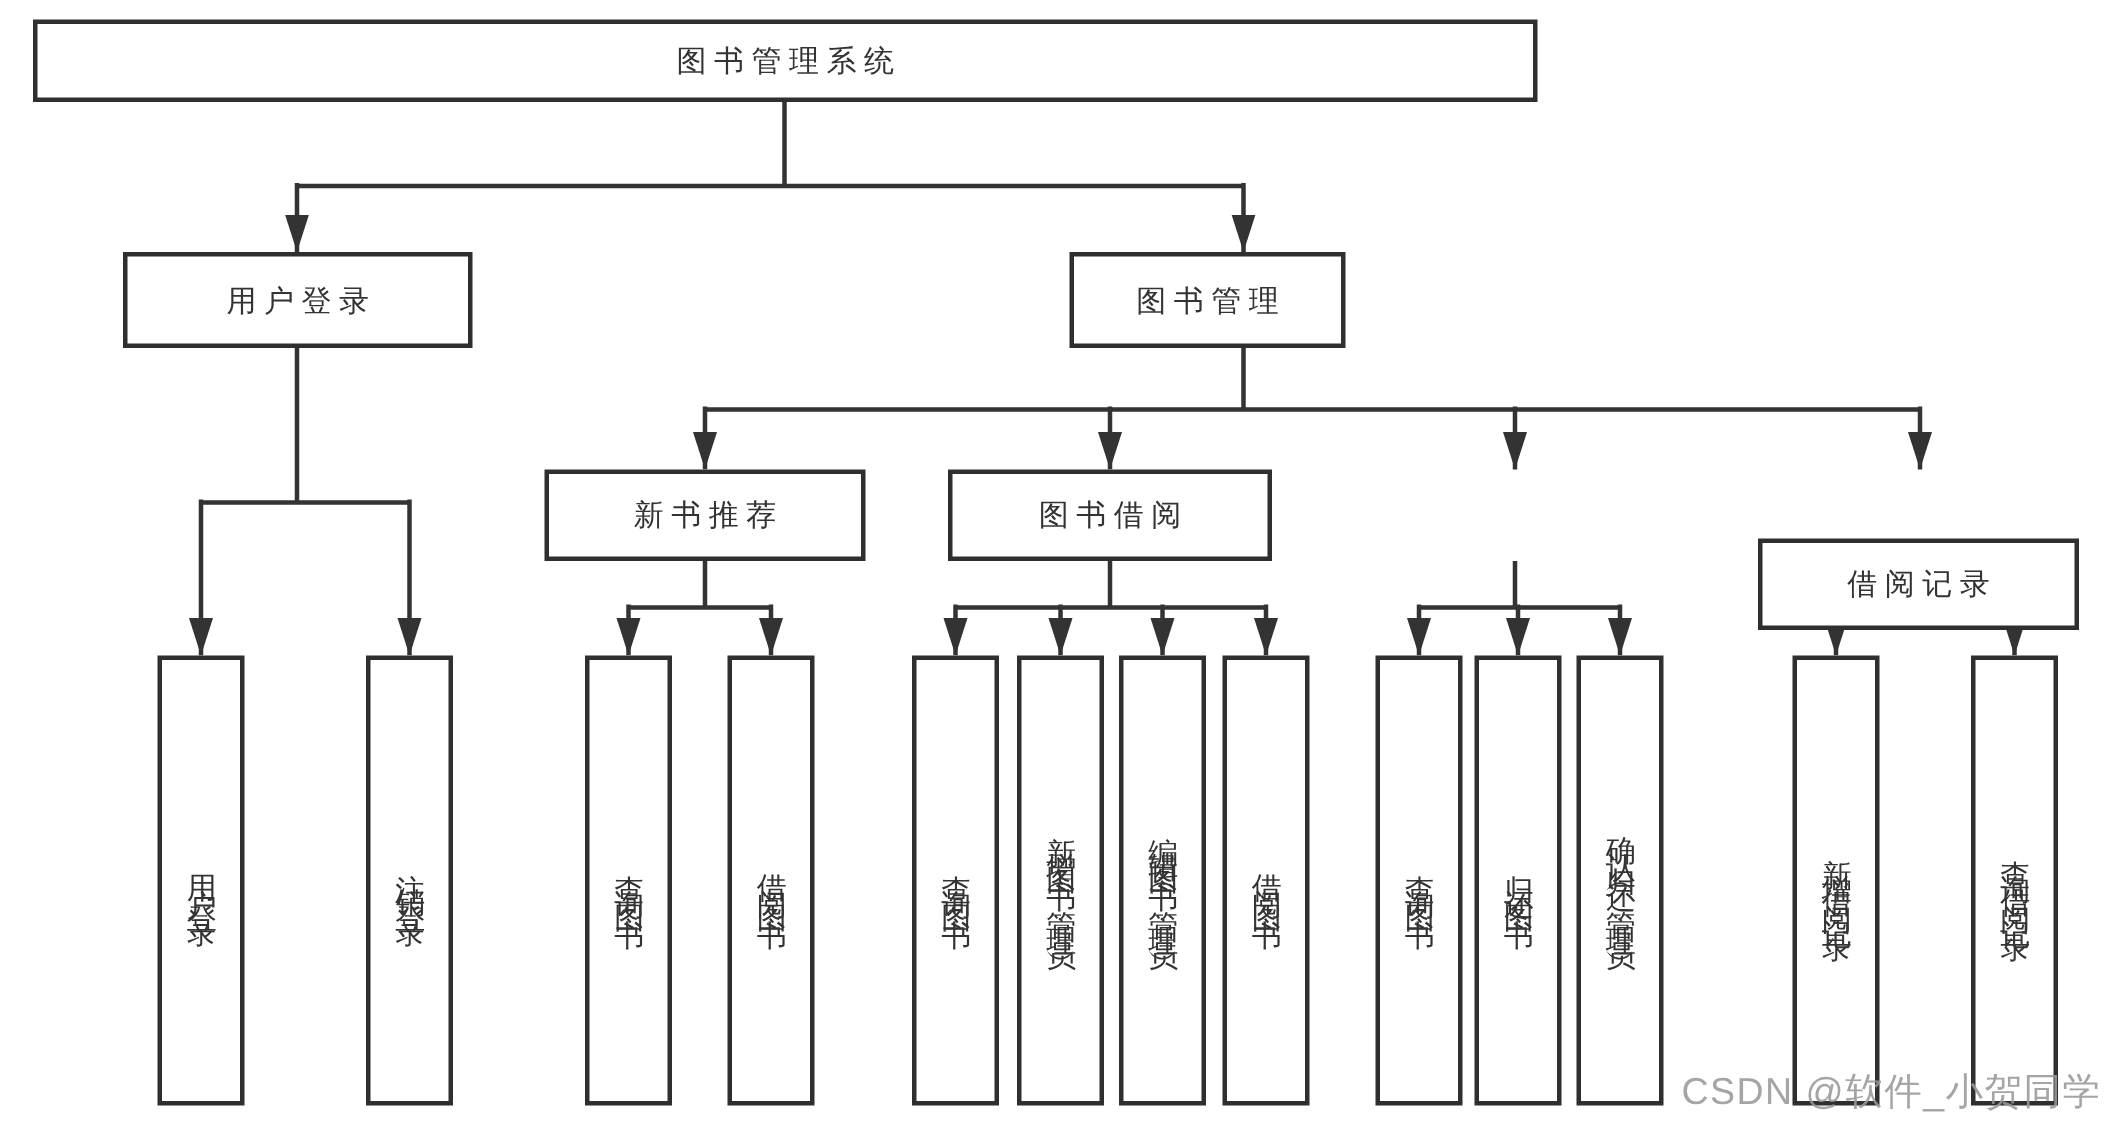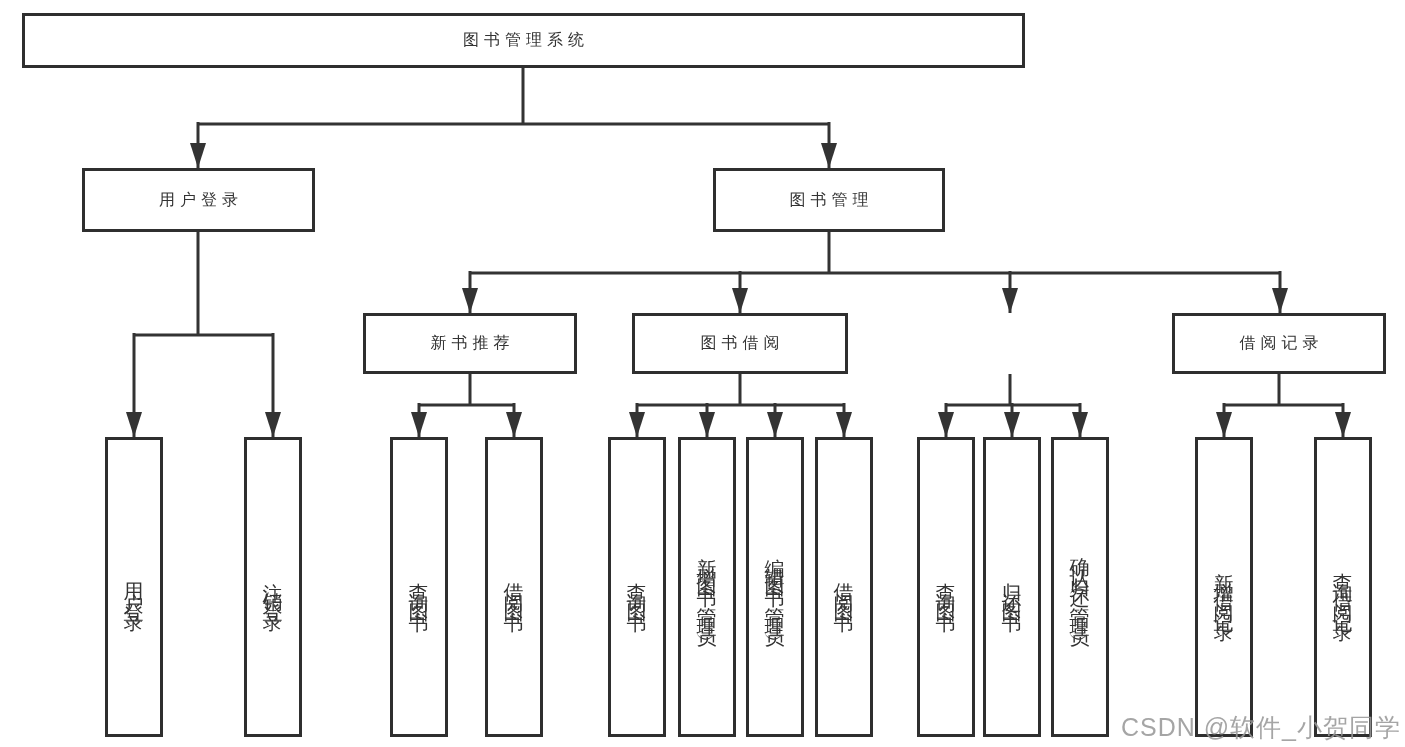--- a/index.html
+++ b/index.html
@@ -29,21 +29,21 @@
     position: absolute;
     box-sizing: border-box;
     background: #ffffff;
     border: 3px solid #2f2f2f;
     display: flex;
     align-items: center;
     justify-content: center;
     color: #333333;
   }
   .hnode {
-    font-size: 16px;
+    font-size: 20px;
     letter-spacing: 5px;
     text-indent: 5px; 
     white-space: nowrap;
   }
   .root  { left: 22px;  top: 13px;  width: 1003px; height: 55px; }
   .lvl2  { top: 168px; height: 64px; }
   .lvl3  { top: 313px; height: 61px; }
   .leaf {
     top: 437px;
     height: 300px;
@@ -107,25 +107,25 @@
     <line x1="1080" y1="403" x2="1080" y2="437" marker-end="url(#arw)"></line>
 
     <path d="M1279,374 V405 M1224,405 H1343"></path>
     <line x1="1224" y1="403" x2="1224" y2="437" marker-end="url(#arw)"></line>
     <line x1="1343" y1="403" x2="1343" y2="437" marker-end="url(#arw)"></line>
   </svg>
 
   <div class="node hnode root">图书管理系统</div>
 
   <div class="node hnode lvl2" style="left:82px;width:233px;">用户登录</div>
-  <div class="node hnode lvl2" style="left:713px;width:232px;">图书管理</div>
+  <div class="node hnode lvl2" style="left:713px;width:184px;">图书管理</div>
 
   <div class="node hnode lvl3" style="left:632px;width:216px;">图书借阅</div>
   <div class="node hnode lvl3" style="left:363px;width:214px;">新书推荐</div>
-  <div class="node hnode lvl3" style="left:1172px;width:214px;">借阅记录</div>
+  <div class="node hnode lvl3" style="left:1172px;width:214px;margin-top:46px;">借阅记录</div>
 
   <div class="node leaf" style="left:105px;">
     <span>用户登录</span>
   </div>
   <div class="node leaf" style="left:244px;">
     <span>注销登录</span>
   </div>
 
   <div class="node leaf" style="left:390px;">
     <span>查询图书</span>

